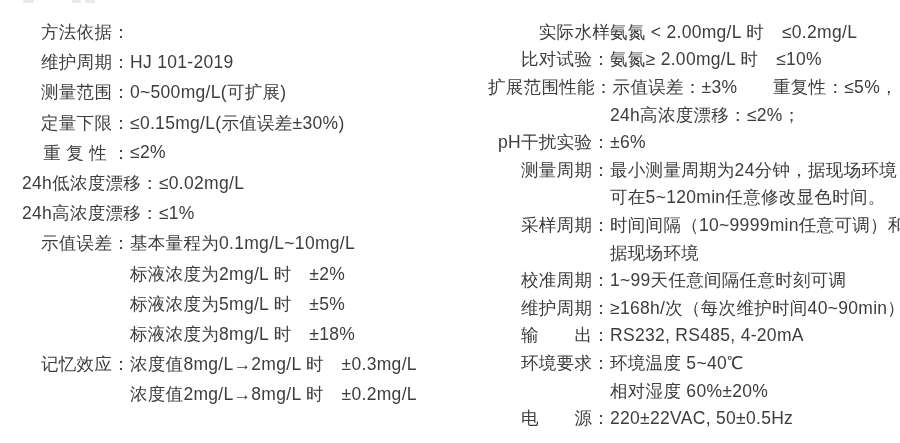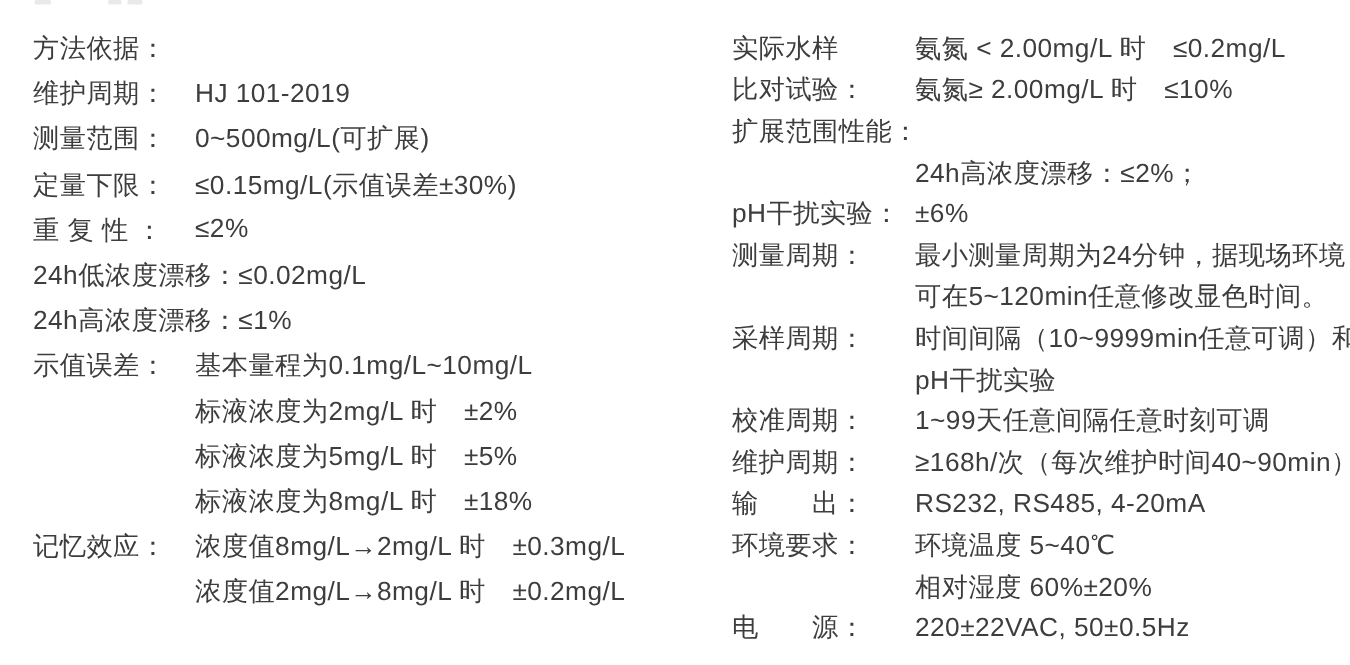--- a/index.html
+++ b/index.html
@@ -25,21 +25,21 @@
   .row {
     display: flex;
     align-items: center;
     white-space: nowrap;
     font-size: 17.5px;
     letter-spacing: 0.3px;
     font-weight: 400;
   }
   .col-left  .row { height: 30.2px; }
   .col-right .row { height: 27.6px; }
-  .lbl { flex: 0 0 auto; }
+  .lbl { flex: 0 0 auto; text-align: right; }
   .col-left  .lbl { min-width: 108px; }
   .col-right .lbl { min-width: 122px; }
   .val { flex: 0 0 auto; }
   
   .artifact {
     position: absolute;
     top: 0;
     height: 3px;
     background: var(--artifact-color);
     border-radius: 1px;
@@ -115,20 +115,21 @@
     <div class="row">
       <span class="lbl">实际水样</span>
       <span class="val">氨氮 &lt; 2.00mg/L 时　≤0.2mg/L</span>
     </div>
     <div class="row">
       <span class="lbl">比对试验：</span>
       <span class="val">氨氮≥ 2.00mg/L 时　≤10%</span>
     </div>
     <div class="row">
       <span class="lbl">扩展范围性能：</span>
+      <span class="val">示值误差：±3%　　重复性：≤5%，</span>
     </div>
     <div class="row">
       <span class="lbl"></span>
       <span class="val">24h高浓度漂移：≤2%；</span>
     </div>
     <div class="row">
       <span class="lbl">pH干扰实验：</span>
       <span class="val">±6%</span>
     </div>
     <div class="row">
@@ -138,21 +139,21 @@
     <div class="row">
       <span class="lbl"></span>
       <span class="val">可在5~120min任意修改显色时间。</span>
     </div>
     <div class="row">
       <span class="lbl">采样周期：</span>
       <span class="val">时间间隔（10~9999min任意可调）和</span>
     </div>
     <div class="row">
       <span class="lbl"></span>
-      <span class="val">pH干扰实验</span>
+      <span class="val">据现场环境</span>
     </div>
     <div class="row">
       <span class="lbl">校准周期：</span>
       <span class="val">1~99天任意间隔任意时刻可调</span>
     </div>
     <div class="row">
       <span class="lbl">维护周期：</span>
       <span class="val">≥168h/次（每次维护时间40~90min）</span>
     </div>
     <div class="row">

